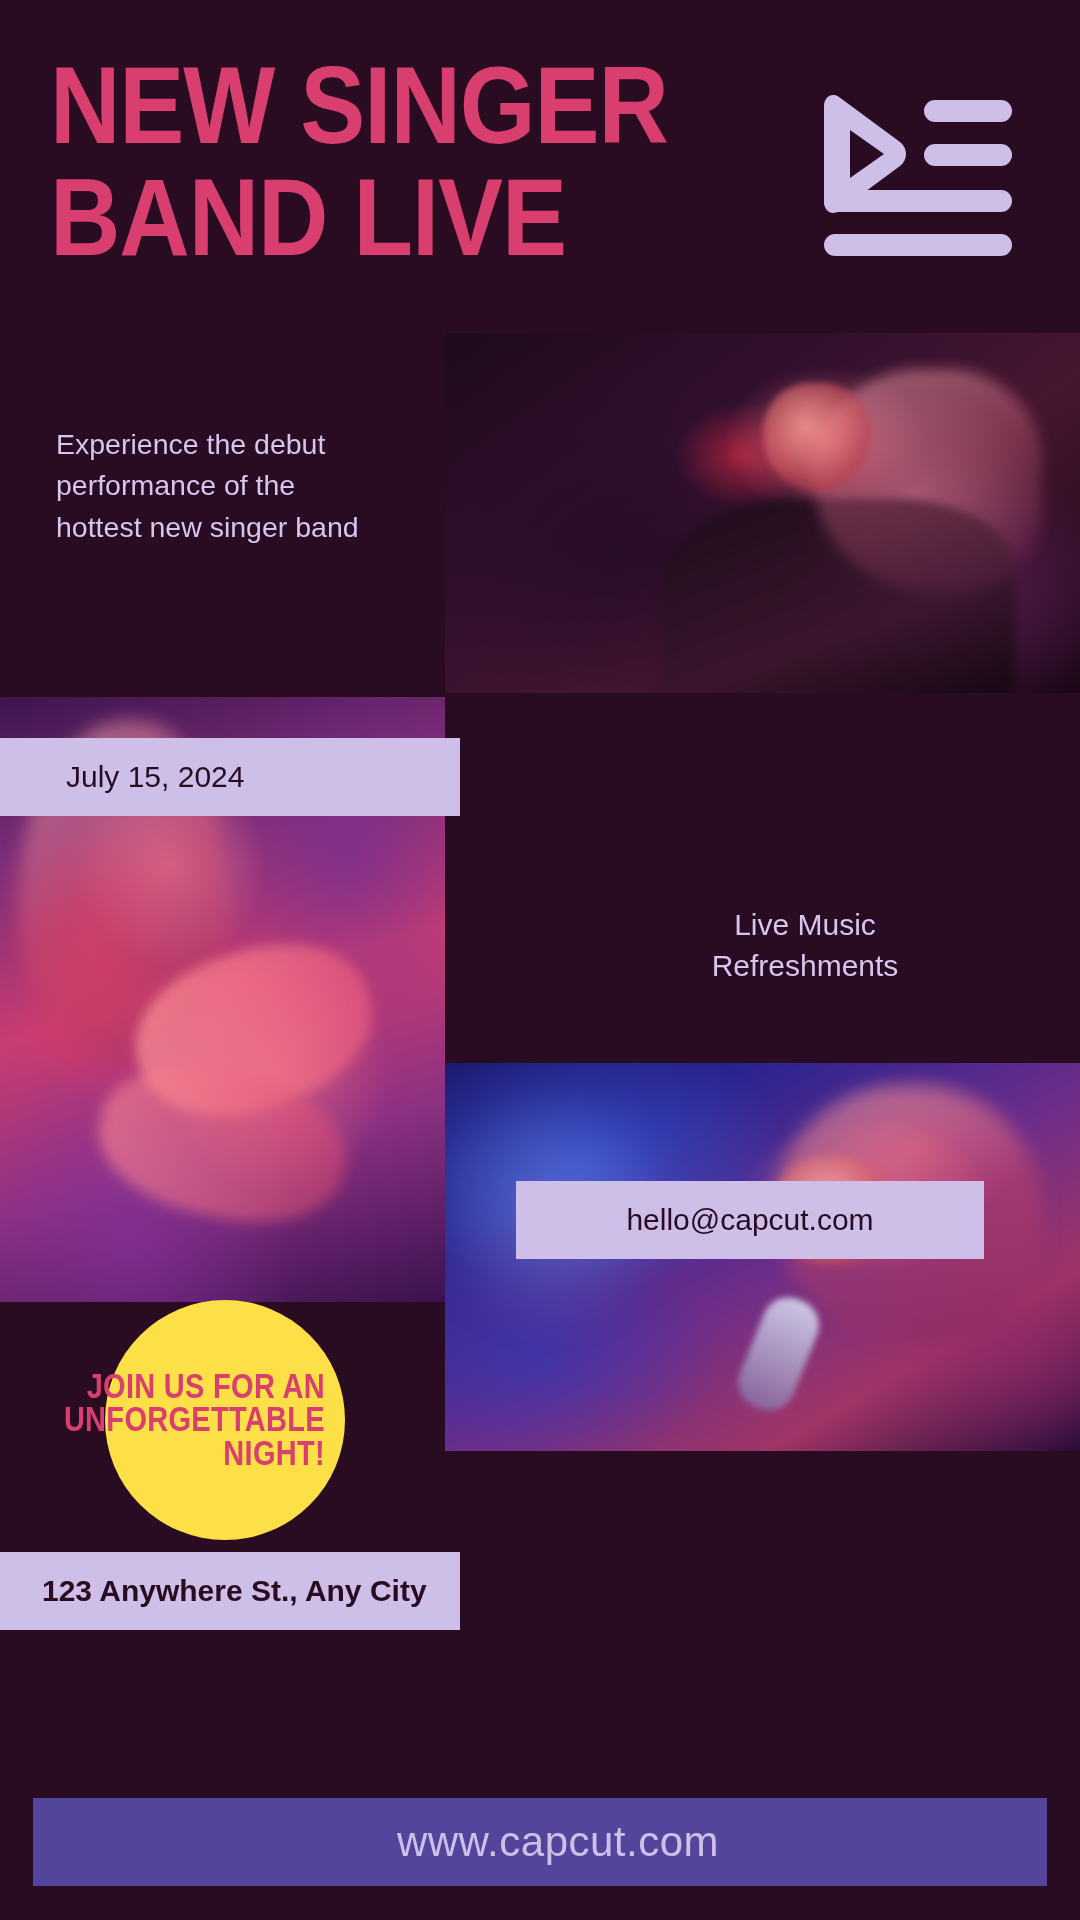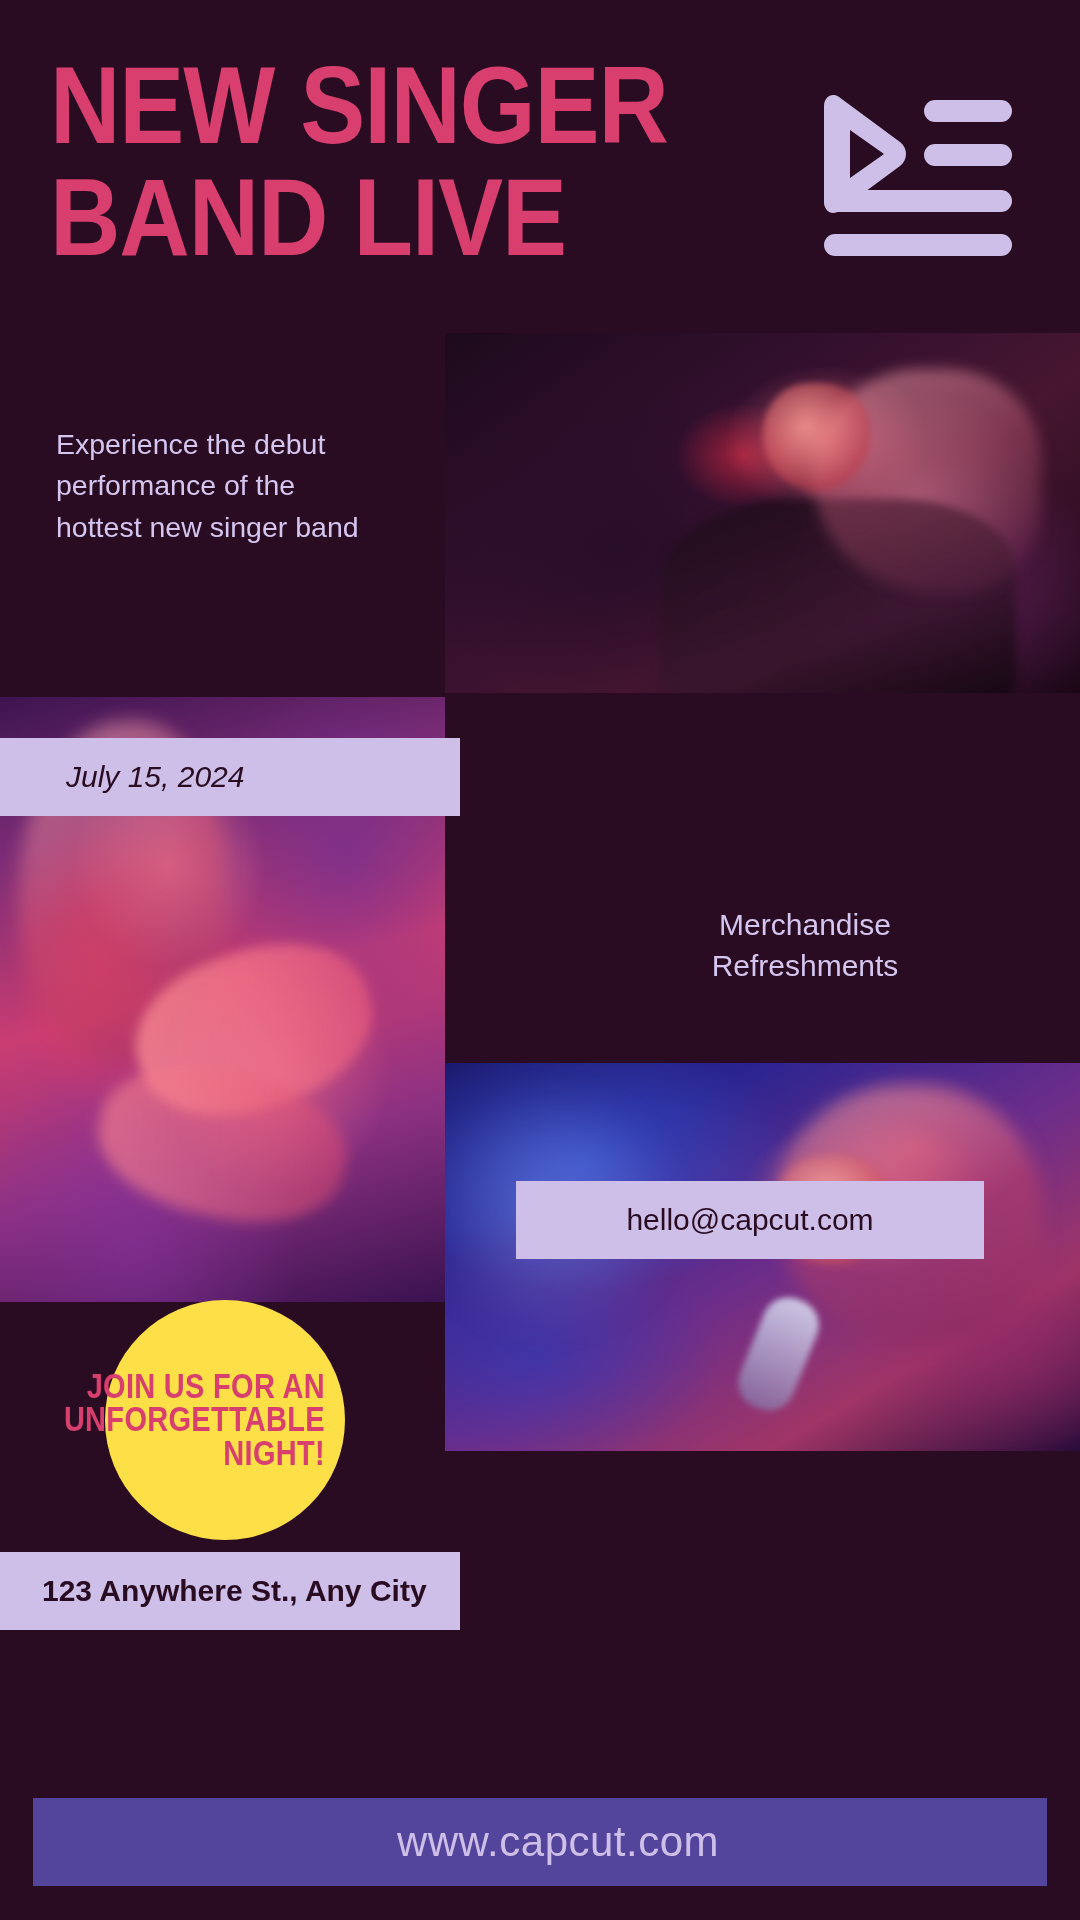--- a/index.html
+++ b/index.html
@@ -139,21 +139,21 @@
     filter:blur(16px);
   }
 
   
   .chip {
     position:absolute;
     background:#cdbfe8;
     display:flex; align-items:center;
     color:#2a0c22;
   }
-  #chip-date   { left:0px;   top:738px;  width:460px; height:78px;  padding-left:66px; font-size:30px;font-style:italic; }
+  #chip-date   { left:0px;   top:738px;  width:460px; height:78px;  padding-left:66px; font-size:30px; }
   #chip-email  { left:516px; top:1181px; width:468px; height:78px;  padding-left:0; justify-content:center; font-size:30px; }
   #chip-addr   { left:0px;   top:1552px; width:460px; height:78px;  padding-left:42px; font-size:30px; font-weight:bold; }
 
   
   .services {
     position:absolute; left:560px; top:905px; width:490px;
     text-align:center; color:#d4c6ef; font-size:30px; line-height:1.36;
   }
 
   
@@ -226,21 +226,21 @@
     <div class="hair"></div>
     <div class="face"></div>
     <div class="mic"></div>
   </div>
 
   <div class="chip" id="chip-date">
     <span>July 15, 2024</span>
   </div>
 
   <div class="services">
-    <div>Merchandise</div>
+    <div>Live Music</div>
     <div>Refreshments</div>
   </div>
 
   <div class="chip" id="chip-email">
     <span>hello@capcut.com</span>
   </div>
 
   <div class="badge">
     <div class="badge-line">JOIN US FOR AN</div>
     <div class="badge-line">UNFORGETTABLE</div>

